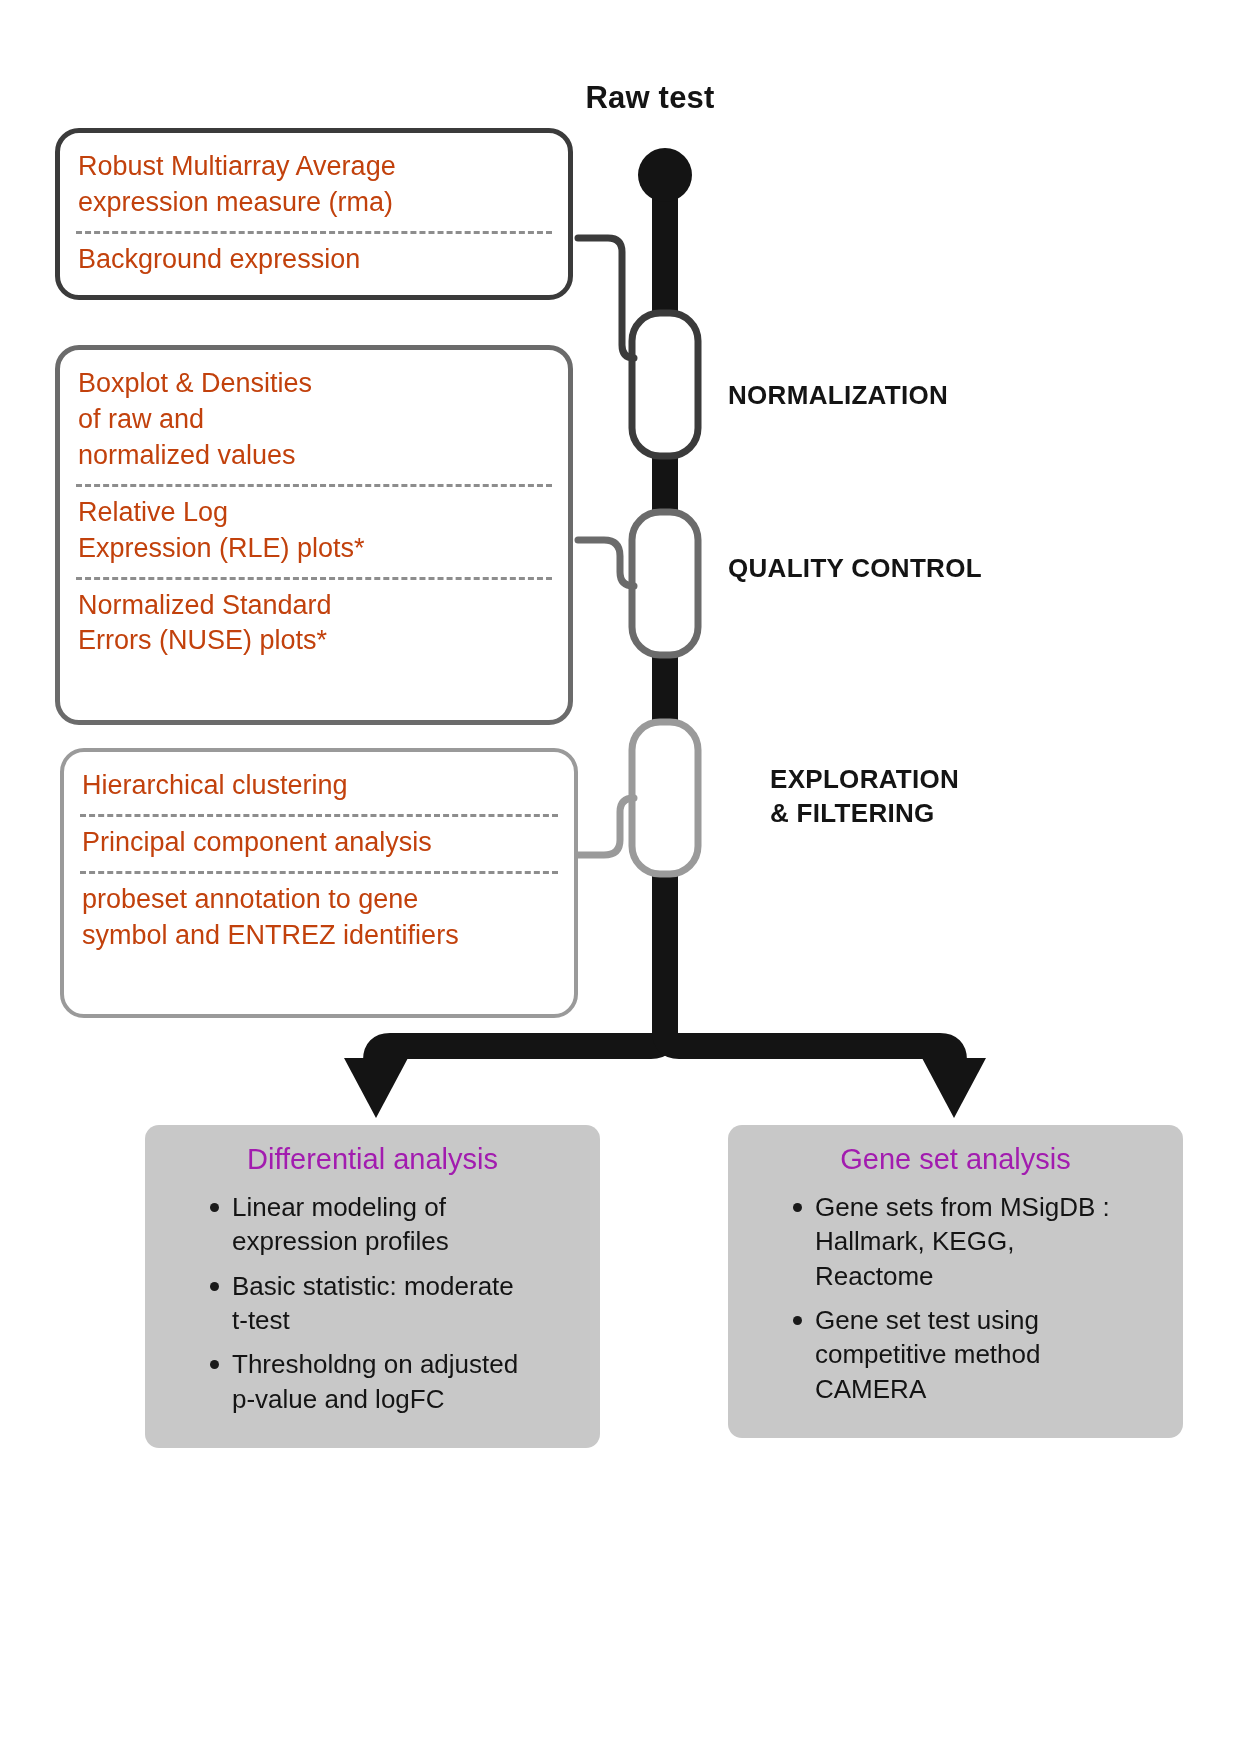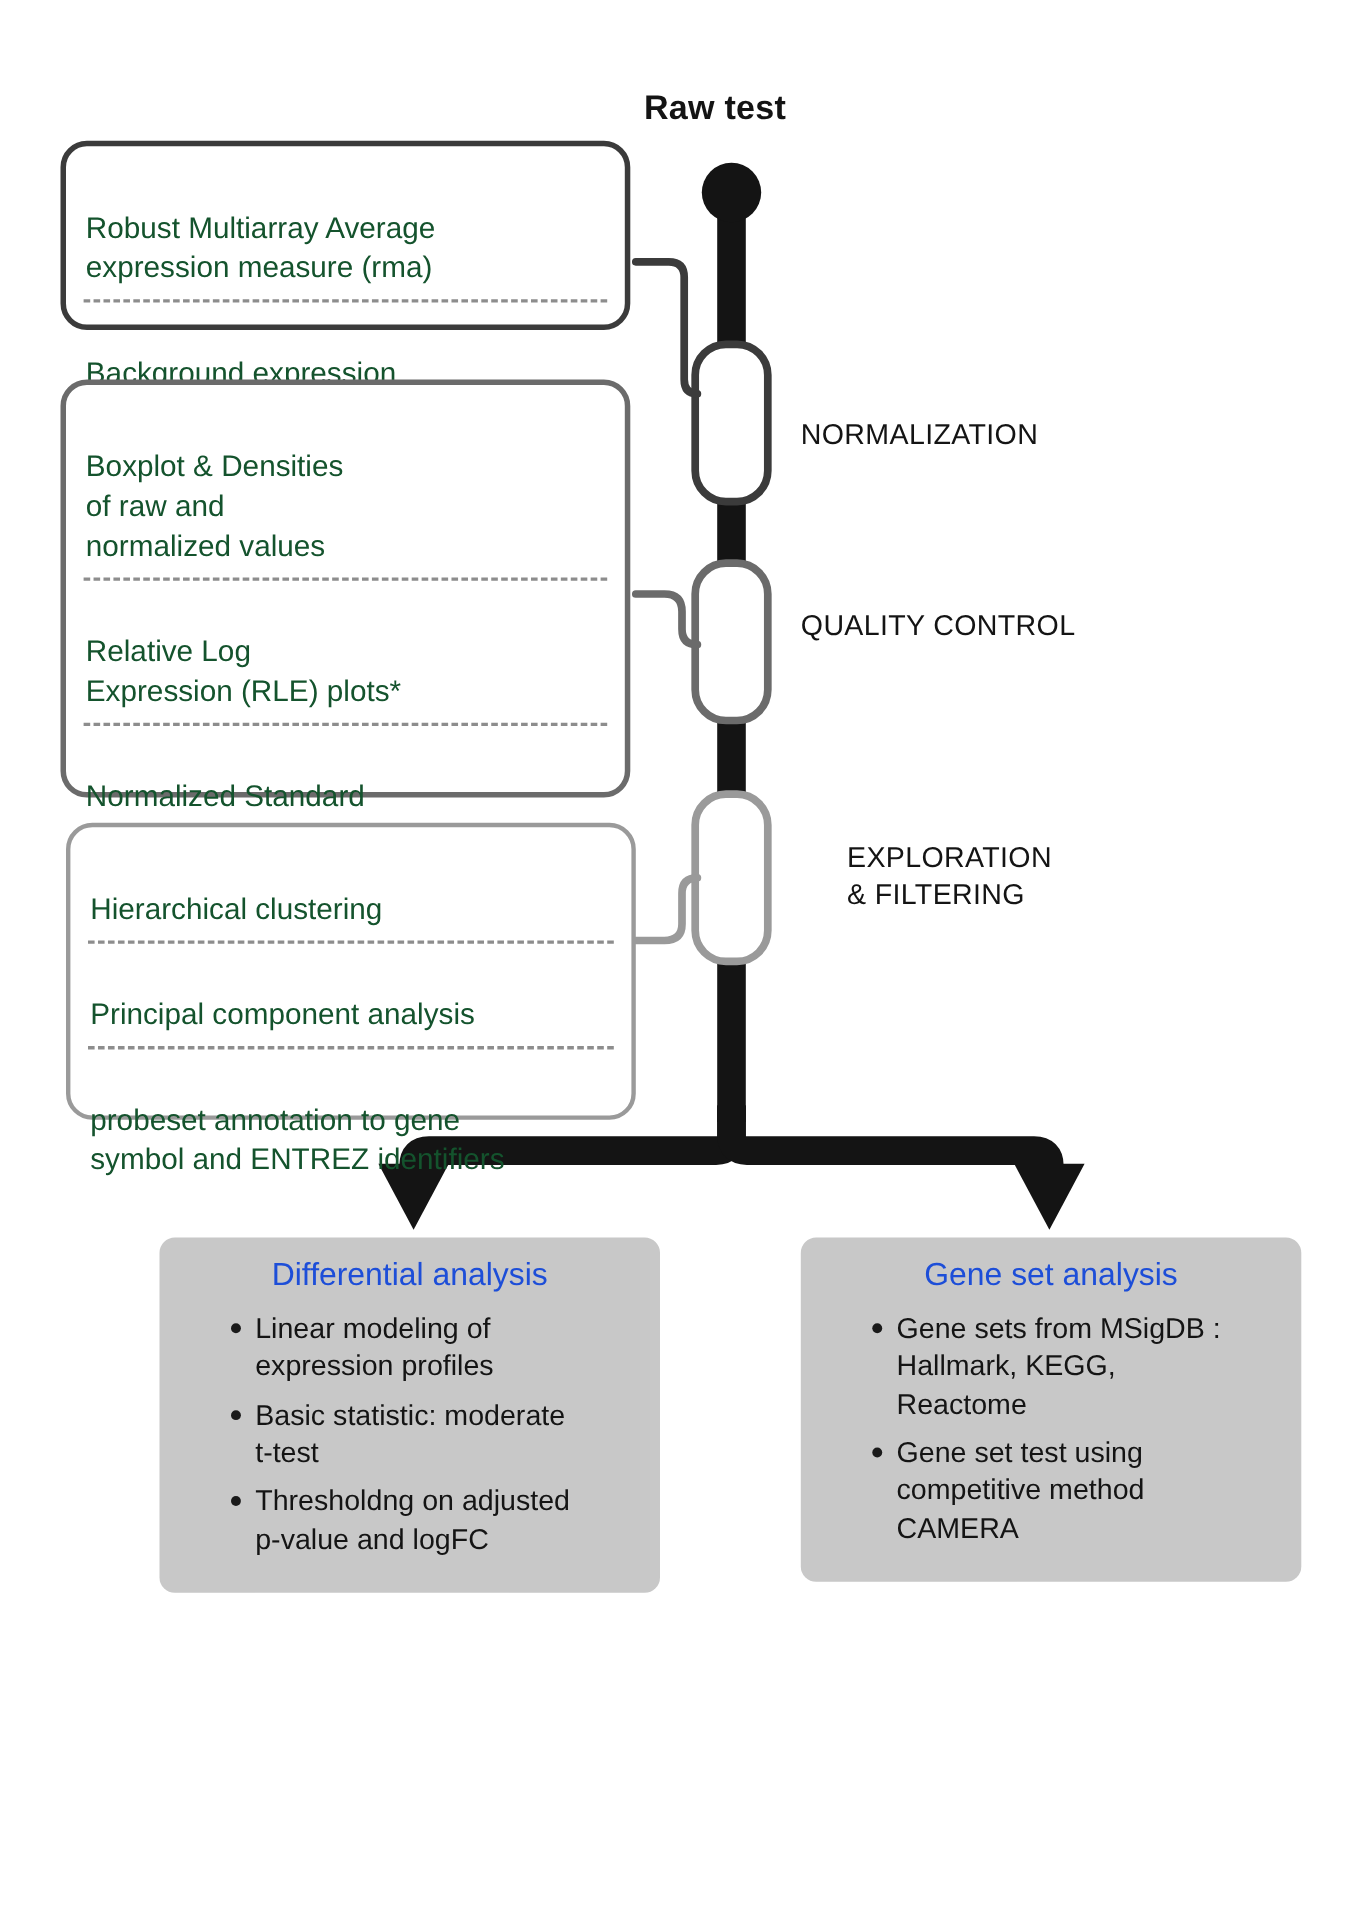--- a/index.html
+++ b/index.html
@@ -42,21 +42,21 @@
     font-size: 31px;
     font-weight: bold;
     color: #141414;
     letter-spacing: 0.2px;
   }
 
   
   .stage-label {
     position: absolute;
     font-size: 26px;
-    font-weight: normal;
+    font-weight: bold;
     color: #141414;
     letter-spacing: 0.3px;
     line-height: 1.32;
   }
   #stage-normalization { left: 728px; top: 378px; }
   #stage-quality       { left: 728px; top: 551px; }
   #stage-exploration   { left: 728px; top: 762px; width: 300px; }
 
   
   .panel {
@@ -70,24 +70,23 @@
   .panel.mid    { border: 5px solid #6b6b6b; }
   .panel.light  { border: 4px solid #9a9a9a; }
 
   #panel-normalization { left: 55px; top: 128px;  width: 518px; height: 172px; }
   #panel-quality       { left: 55px; top: 345px;  width: 518px; height: 380px; }
   #panel-exploration   { left: 60px; top: 748px;  width: 518px; height: 270px; }
 
   .panel-item {
     font-size: 27px;
     line-height: 1.33;
-    color: #14532d;
+    color: #c2410c;
     padding: 6px 2px 8px 2px;
     white-space: pre-line;
-    margin-top: 41px;
   }
   .divider {
     height: 0;
     border-top: 3px dashed #8d8d8d;
     margin: 2px 0 2px 0;
   }
 
   
   .card {
     position: absolute;
@@ -95,21 +94,21 @@
     background: #c8c8c8;
     border-radius: 14px;
     padding: 14px 18px 22px 18px;
   }
   #card-differential { left: 145px; top: 1125px; width: 455px; }
   #card-geneset      { left: 728px; top: 1125px; width: 455px; }
 
   .card-title {
     font-size: 29px;
     text-align: center;
-    color: #1d4ed8;
+    color: #a21caf;
     margin: 4px 0 14px 0;
   }
   .card ul {
     margin: 0;
     padding: 0 0 0 30px;
     list-style: none;
   }
   .card li {
     position: relative;
     font-size: 26px;

